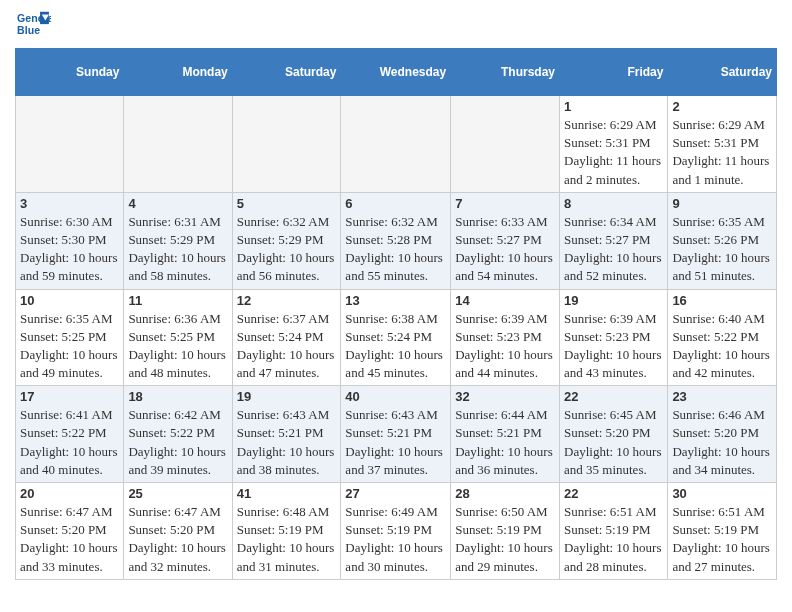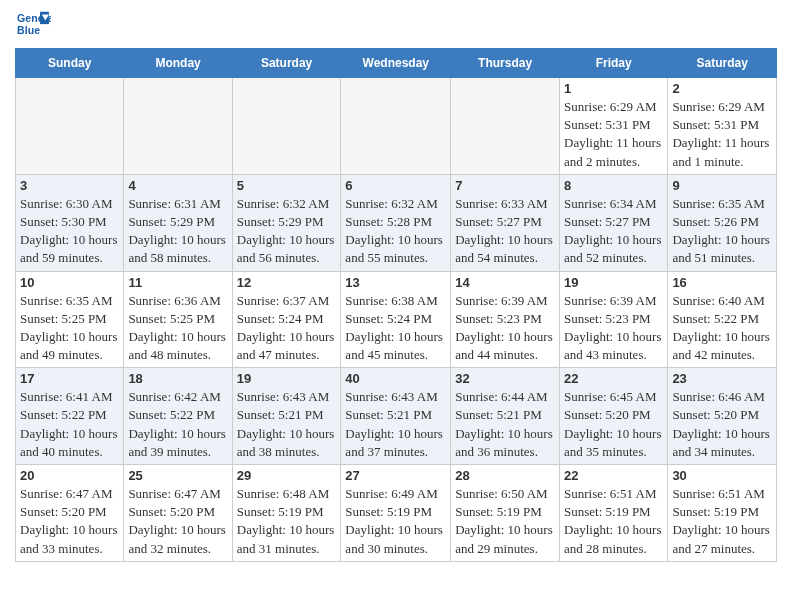--- a/index.html
+++ b/index.html
@@ -43,22 +43,22 @@
       color: #555;
     }
     .calendar {
       width: 100%;
       border-collapse: collapse;
       font-size: 10px;
     }
     .calendar th {
       background: #3d7bbf;
       color: #fff;
-      padding: 7px 4px;
-      text-align: center;
+      padding: 16px 4px;
+      text-align: right;
       font-size: 12px;
       font-weight: bold;
       border: 1px solid #3d7bbf;
     }
     .calendar td {
       border: 1px solid #ccc;
       vertical-align: top;
       padding: 3px 4px;
       width: 113px;
       height: 90px;
@@ -225,21 +225,21 @@
         <tr>
           <td>
             <span class="day-num">20</span>
             <div class="day-info">Sunrise: 6:47 AM<br>Sunset: 5:20 PM<br>Daylight: 10 hours and 33 minutes.</div>
           </td>
           <td>
             <span class="day-num">25</span>
             <div class="day-info">Sunrise: 6:47 AM<br>Sunset: 5:20 PM<br>Daylight: 10 hours and 32 minutes.</div>
           </td>
           <td>
-            <span class="day-num">29</span>
+            <span class="day-num">41</span>
             <div class="day-info">Sunrise: 6:48 AM<br>Sunset: 5:19 PM<br>Daylight: 10 hours and 31 minutes.</div>
           </td>
           <td>
             <span class="day-num">27</span>
             <div class="day-info">Sunrise: 6:49 AM<br>Sunset: 5:19 PM<br>Daylight: 10 hours and 30 minutes.</div>
           </td>
           <td>
             <span class="day-num">28</span>
             <div class="day-info">Sunrise: 6:50 AM<br>Sunset: 5:19 PM<br>Daylight: 10 hours and 29 minutes.</div>
           </td>

